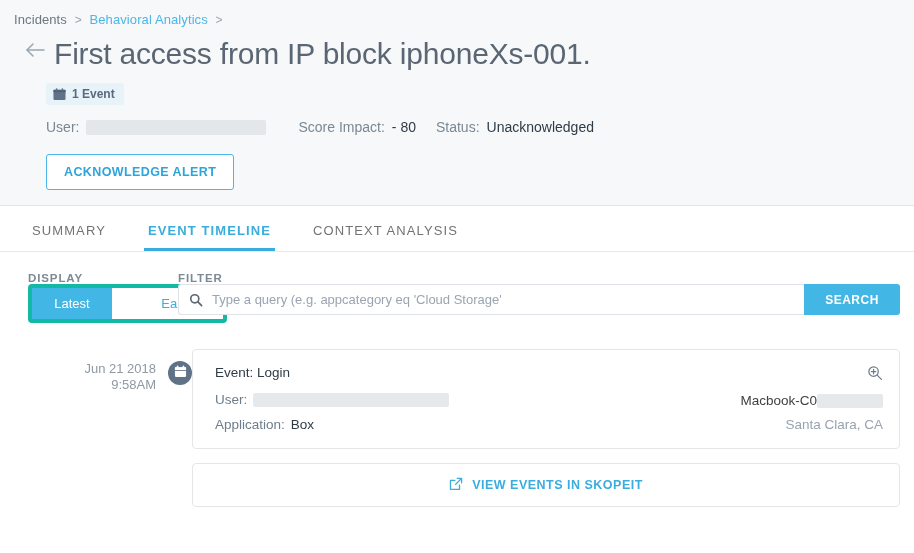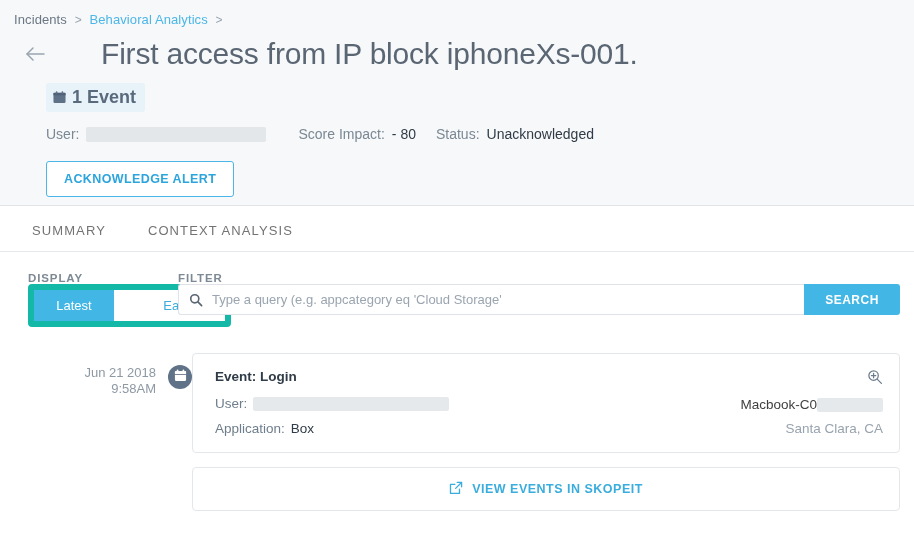--- a/index.html
+++ b/index.html
@@ -37,23 +37,22 @@
   }
   .breadcrumb .crumb-static { color: #6b7785; }
   .breadcrumb .crumb-sep {
     color: #9aa5b1;
     margin: 0 4px;
     font-size: 12px;
   }
 
   .title-row {
     display: flex;
-    align-items: center;
+    align-items: flex-start;
     padding: 10px 0 0 22px;
-    gap: 47px;
   }
   .back-arrow {
     width: 26px;
     height: 26px;
     display: flex;
     align-items: center;
     justify-content: center;
     color: #9aa5b1;
     cursor: pointer;
     flex: none;
@@ -68,21 +67,21 @@
   }
 
   .event-badge {
     display: inline-flex;
     align-items: center;
     gap: 6px;
     background: #e8f2f9;
     color: #5a6a7d;
     border-radius: 3px;
     padding: 4px 9px 4px 7px;
-    font-size: 18px;
+    font-size: 12px;
     font-weight: bold;
     margin: 13px 0 0 46px;
   }
   .event-badge .cal-ico { display: flex; }
 
   .meta-row {
     display: flex;
     align-items: center;
     margin: 14px 0 0 46px;
     font-size: 14px;
@@ -164,21 +163,21 @@
   }
   .ctl-label {
     font-size: 11.5px;
     letter-spacing: .9px;
     color: #7d8994;
     font-weight: bold;
   }
 
   .toggle {
     display: inline-flex;
-    border: 6px solid #14b8a6;
+    border: 4px solid #14b8a6;
     border-radius: 4px;
     overflow: hidden;
     height: 31px;
     gap: 31px;
   }
   .toggle-opt {
     width: 80px;
     display: flex;
     align-items: center;
     justify-content: center;
@@ -268,21 +267,21 @@
     border: 1px solid #e4e7ea;
     border-radius: 4px;
     background: #ffffff;
     padding: 15px 16px 16px 22px;
     position: relative;
     display: flex;
   }
   .ev-main { flex: 1; }
   .ev-title {
     font-size: 13.5px;
-    font-weight: bold;
+    font-weight: normal;
     color: #2f3b47;
     margin-bottom: 12px;
   }
   .ev-line {
     font-size: 13.5px;
     margin-bottom: 10px;
     display: flex;
     align-items: center;
   }
   .ev-line:last-child { margin-bottom: 0; }
@@ -394,20 +393,21 @@
     <span class="meta-value">Unacknowledged</span>
   </div>
 
   <div class="action-row">
     <button class="btn-outline">ACKNOWLEDGE ALERT</button>
   </div>
 </div>
 
 <div class="tabs">
   <div class="tab">SUMMARY</div>
+  <div class="tab active">EVENT TIMELINE</div>
   <div class="tab">CONTEXT ANALYSIS</div>
 </div>
 
 <div class="controls">
   <div class="display-col">
     <div class="ctl-label">DISPLAY</div>
     <div class="toggle">
       <div class="toggle-opt on">Latest</div>
       <div class="toggle-opt">Earliest</div>
     </div>

